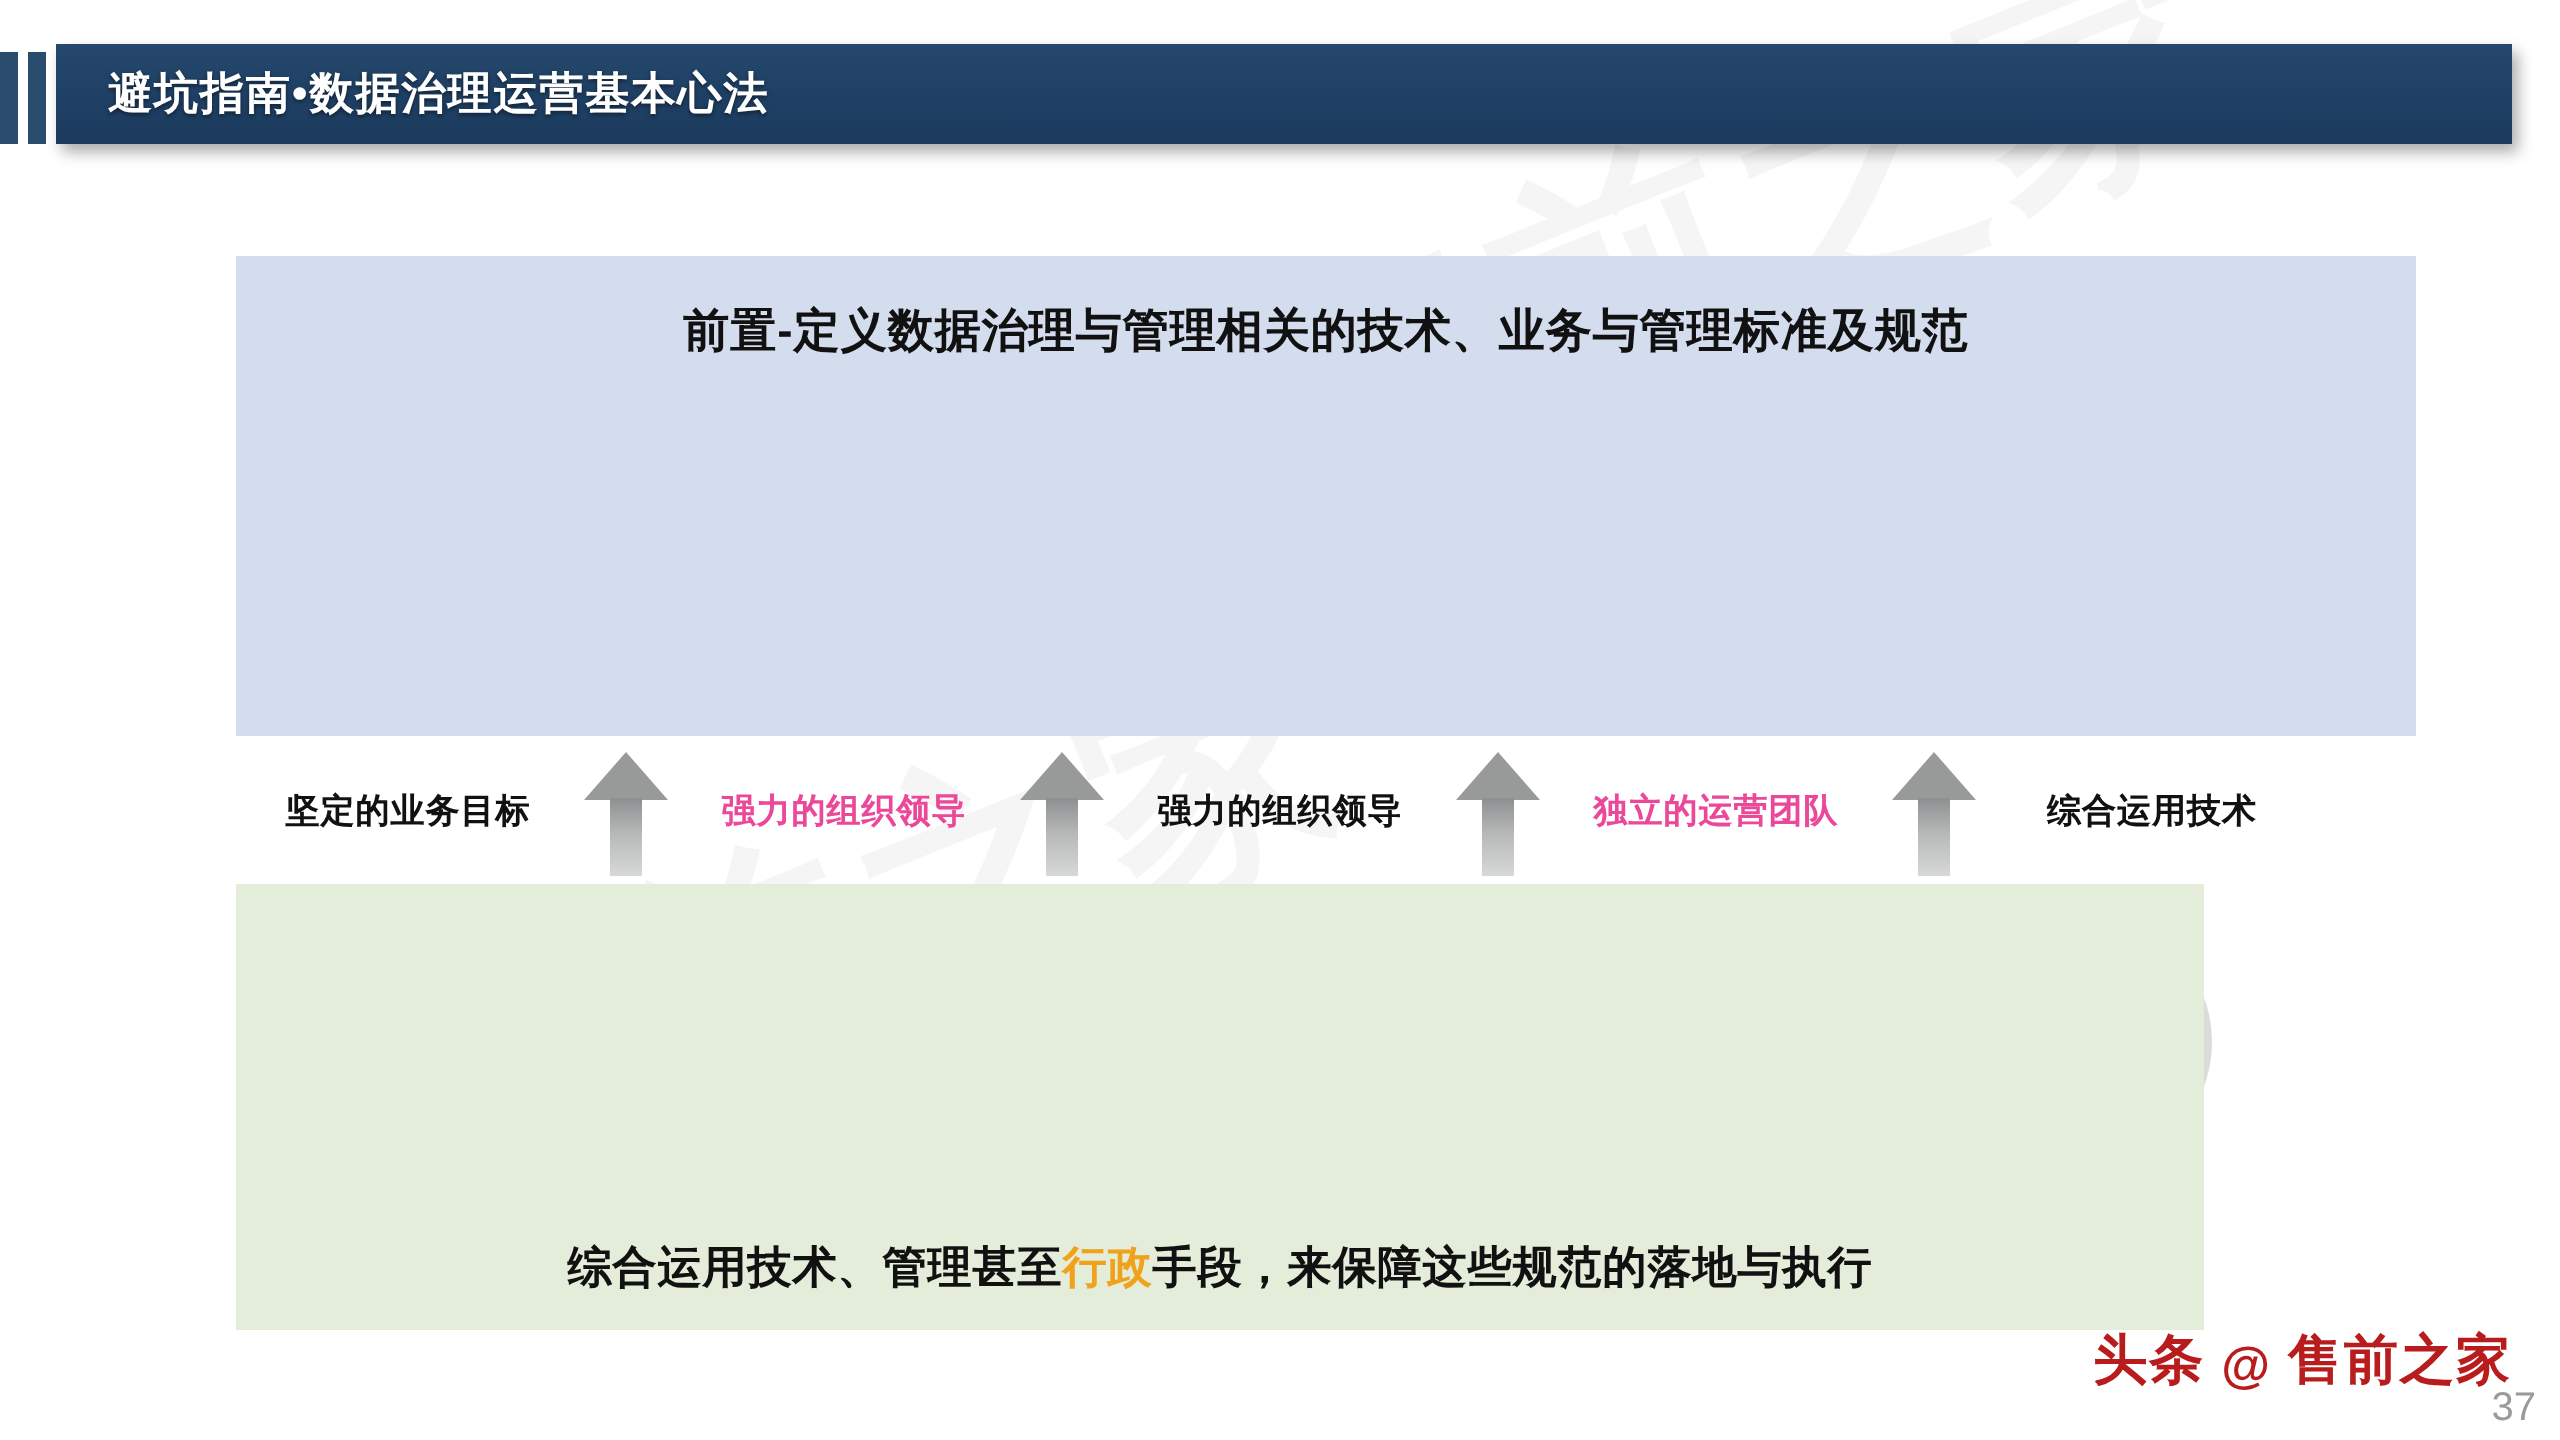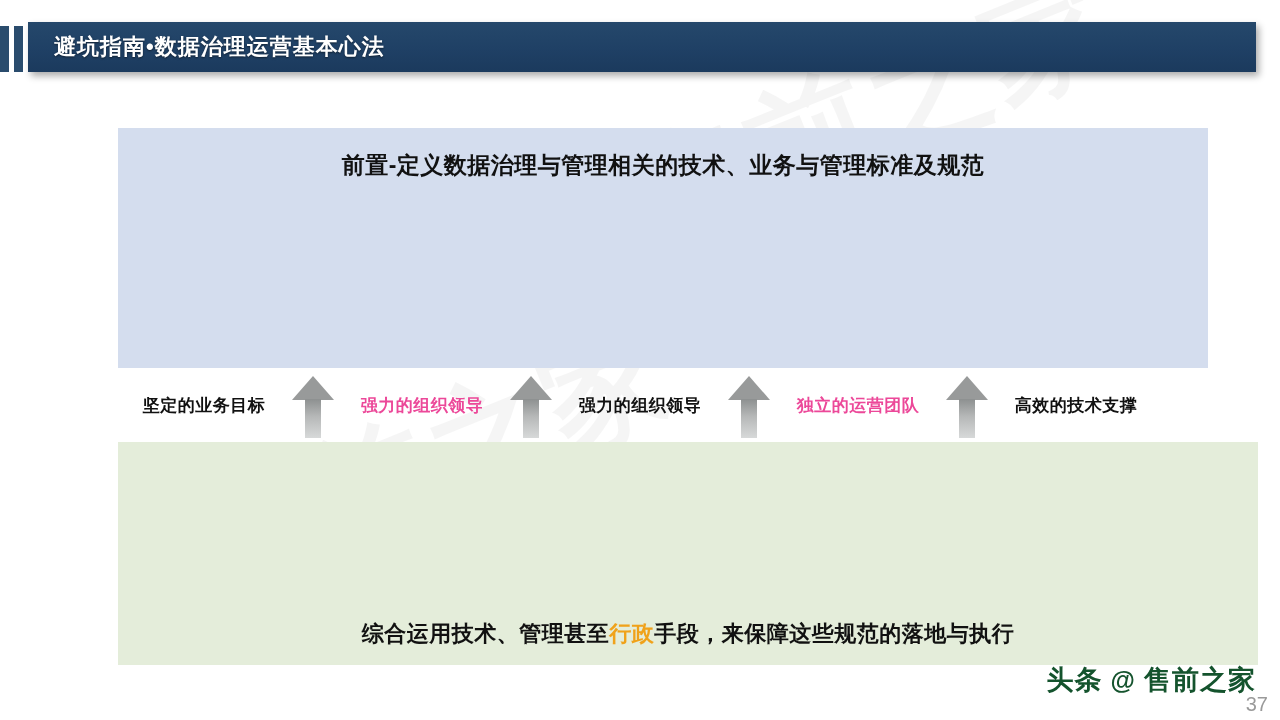--- a/index.html
+++ b/index.html
@@ -35,21 +35,21 @@
     white-space:nowrap;
   }
 
   
   .panel{position:absolute;z-index:3;margin-left:23px;}
   .panel-top{
     left:95px;top:128px;width:1090px;height:240px;
     background:#d4ddee;
   }
   .panel-bottom{
-    left:95px;top:442px;width:1140px;height:223px;
+    left:95px;top:442px;width:984px;height:223px;
     background:#e4edda;
   }
   .panel-title{
     position:absolute;left:0;right:0;top:22px;text-align:center;
     font-size:23px;font-weight:700;color:#111111;letter-spacing:.5px;
     white-space:nowrap;
   }
   .panel-caption{
     position:absolute;left:0;right:0;bottom:16px;text-align:center;
     font-size:22px;font-weight:700;color:#111111;letter-spacing:.5px;
@@ -92,22 +92,22 @@
     border-bottom:24px solid #989a9a;
   }
   .arrow .shaft{
     position:absolute;left:13px;top:23px;width:16px;height:39px;
     background:linear-gradient(180deg,#8d9090 0%,#b6b8b8 45%,#d7d9d9 100%);
   }
 
   
   .foot-wm{
     position:absolute;right:24px;bottom:22px;z-index:7;
-    display:flex;align-items:center;gap:8px;
-    font-size:27px;font-weight:700;color:#14532d;letter-spacing:1px;
+    display:flex;align-items:flex-end;gap:8px;
+    font-size:27px;font-weight:700;color:#b91c1c;letter-spacing:1px;
     white-space:nowrap;
   }
   .foot-wm .at{font-size:25px;}
   .page-num{
     position:absolute;right:12px;bottom:4px;z-index:7;
     font-size:20px;color:#9a9a9a;
   }
 </style>
 </head>
 <body>
@@ -176,21 +176,21 @@
           <div class="shaft"></div>
         </div>
       </div>
       <div class="mid-label red">独立的运营团队</div>
       <div class="arrow-cell">
         <div class="arrow">
           <div class="head"></div>
           <div class="shaft"></div>
         </div>
       </div>
-      <div class="mid-label">高效的技术支撑</div>
+      <div class="mid-label">综合运用技术</div>
     </div>
 </div>
 
 <div class="panel panel-bottom">
   <div class="panel-caption">
     <span>综合运用技术、管理甚至</span><span class="hl-orange">行政</span><span>手段，来保障这些规范的落地与执行</span>
   </div>
 </div>
 
 <div class="circle-row row-bottom" id="bottomRow">

